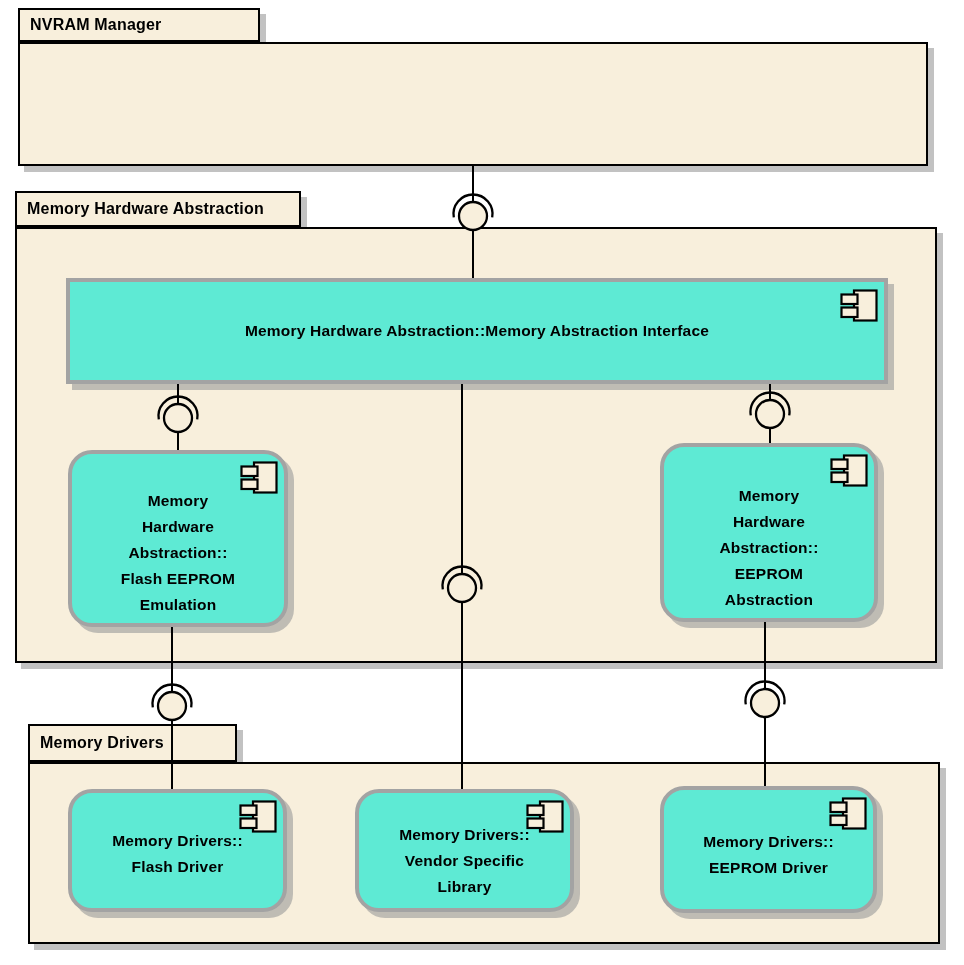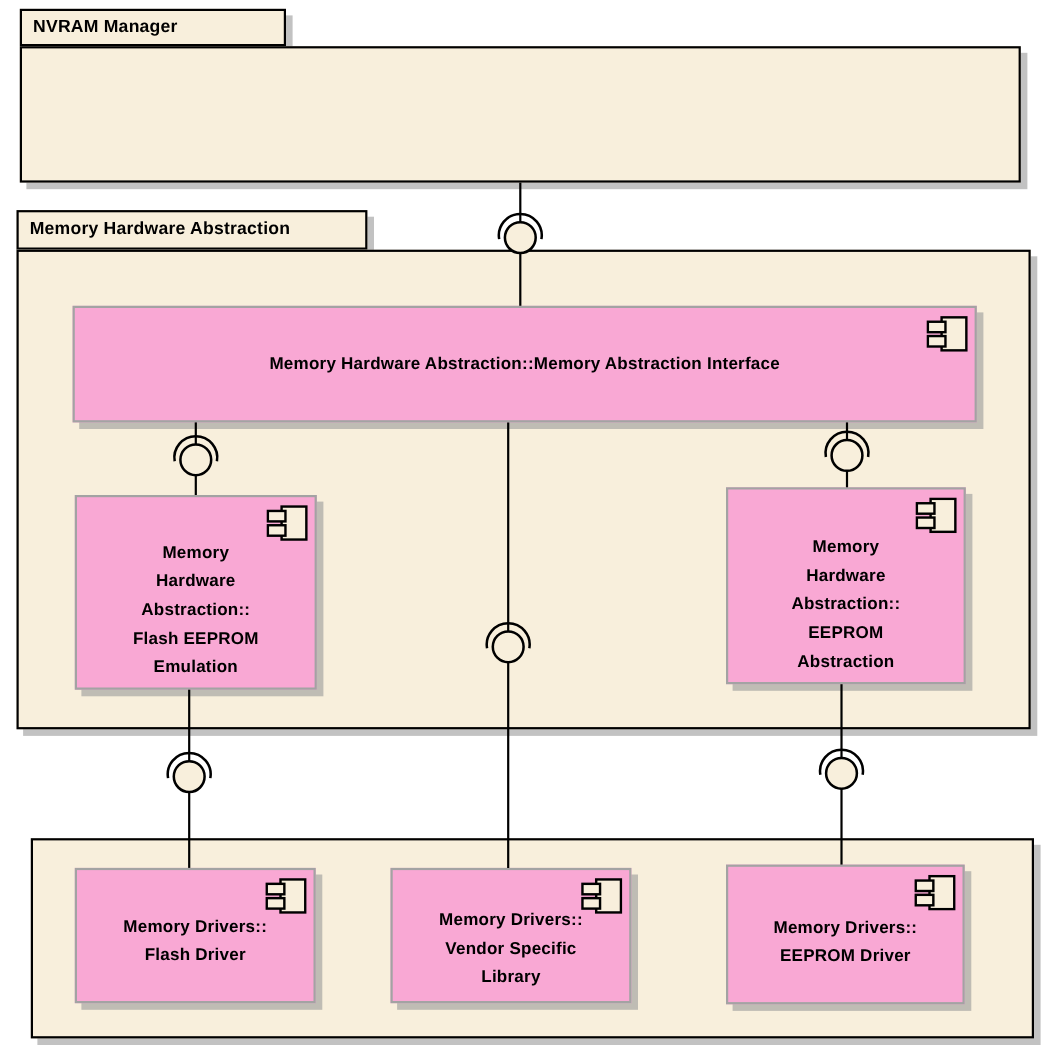--- a/index.html
+++ b/index.html
@@ -16,31 +16,31 @@
     z-index:1;
   }
   .pkg-body {
     position:absolute; box-sizing:border-box;
     background:#F8EFDC; border:2px solid #000;
     box-shadow:6px 6px 0 #c2c2c2;
     z-index:2;
   }
   .comp-box {
     position:absolute; box-sizing:border-box;
-    background:#f9a8d4; border:2px solid #a3a3a3;
+    background:#5eead4; border:4px solid #a3a3a3;
     box-shadow:6px 6px 0 #bfbcb4;
-    display:flex; flex-direction:column; align-items:center;
+    display:flex; flex-direction:column; 
     z-index:3;
   }
   .comp-label {
     font-weight:bold; font-size:15.5px; line-height:26px; color:#000;
     text-align:center; white-space:pre-line; letter-spacing:.2px;
   }
   .v-center { justify-content:center; }
-  .v-end    { justify-content:flex-end; }
+  .v-end    { justify-content:flex-end;border-radius:24px; }
   .pad-b-5  { padding-bottom:5px; }
   .pad-b-8  { padding-bottom:8px; }
   .pad-b-28 { padding-bottom:28px; }
   .comp-icon {
     position:absolute; top:7px; right:6px; width:38px; height:33px;
   }
   .overlay {
     position:absolute; left:0; top:0; width:964px; height:965px;
     z-index:4; pointer-events:none;
   }
@@ -51,25 +51,28 @@
 </head>
 <body>
 
 <div class="canvas">
 
   <div class="pkg-tab" style="left:18px; top:8px; width:242px; height:34px;">
     <span>NVRAM Manager</span>
   </div>
   <div class="pkg-body" style="left:18px; top:42px; width:910px; height:124px;"></div>
 
-  <div class="pkg-tab" style="left:15px; top:191px; width:319px; height:36px;">
+  <div class="pkg-tab" style="left:15px; top:191px; width:286px; height:36px;">
     <span>Memory Hardware Abstraction</span>
   </div>
   <div class="pkg-body" style="left:15px; top:227px; width:922px; height:436px;"></div>
 
+  <div class="pkg-tab" style="left:28px; top:724px; width:209px; height:38px;">
+    <span>Memory Drivers</span>
+  </div>
   <div class="pkg-body" style="left:28px; top:762px; width:912px; height:182px;"></div>
 
   <div class="comp-box v-center" style="left:66px; top:278px; width:822px; height:106px;">
     <svg class="comp-icon" viewBox="0 0 38 33">
       <rect x="14" y="1.5" width="22.5" height="30" fill="#F8EFDC" stroke="#000" stroke-width="2.2"></rect>
       <rect x="1.5" y="5.5" width="16" height="9.5" fill="#F8EFDC" stroke="#000" stroke-width="2.2"></rect>
       <rect x="1.5" y="18.5" width="16" height="9.5" fill="#F8EFDC" stroke="#000" stroke-width="2.2"></rect>
     </svg>
     <div class="comp-label">Memory Hardware Abstraction::Memory Abstraction Interface</div>
   </div>

